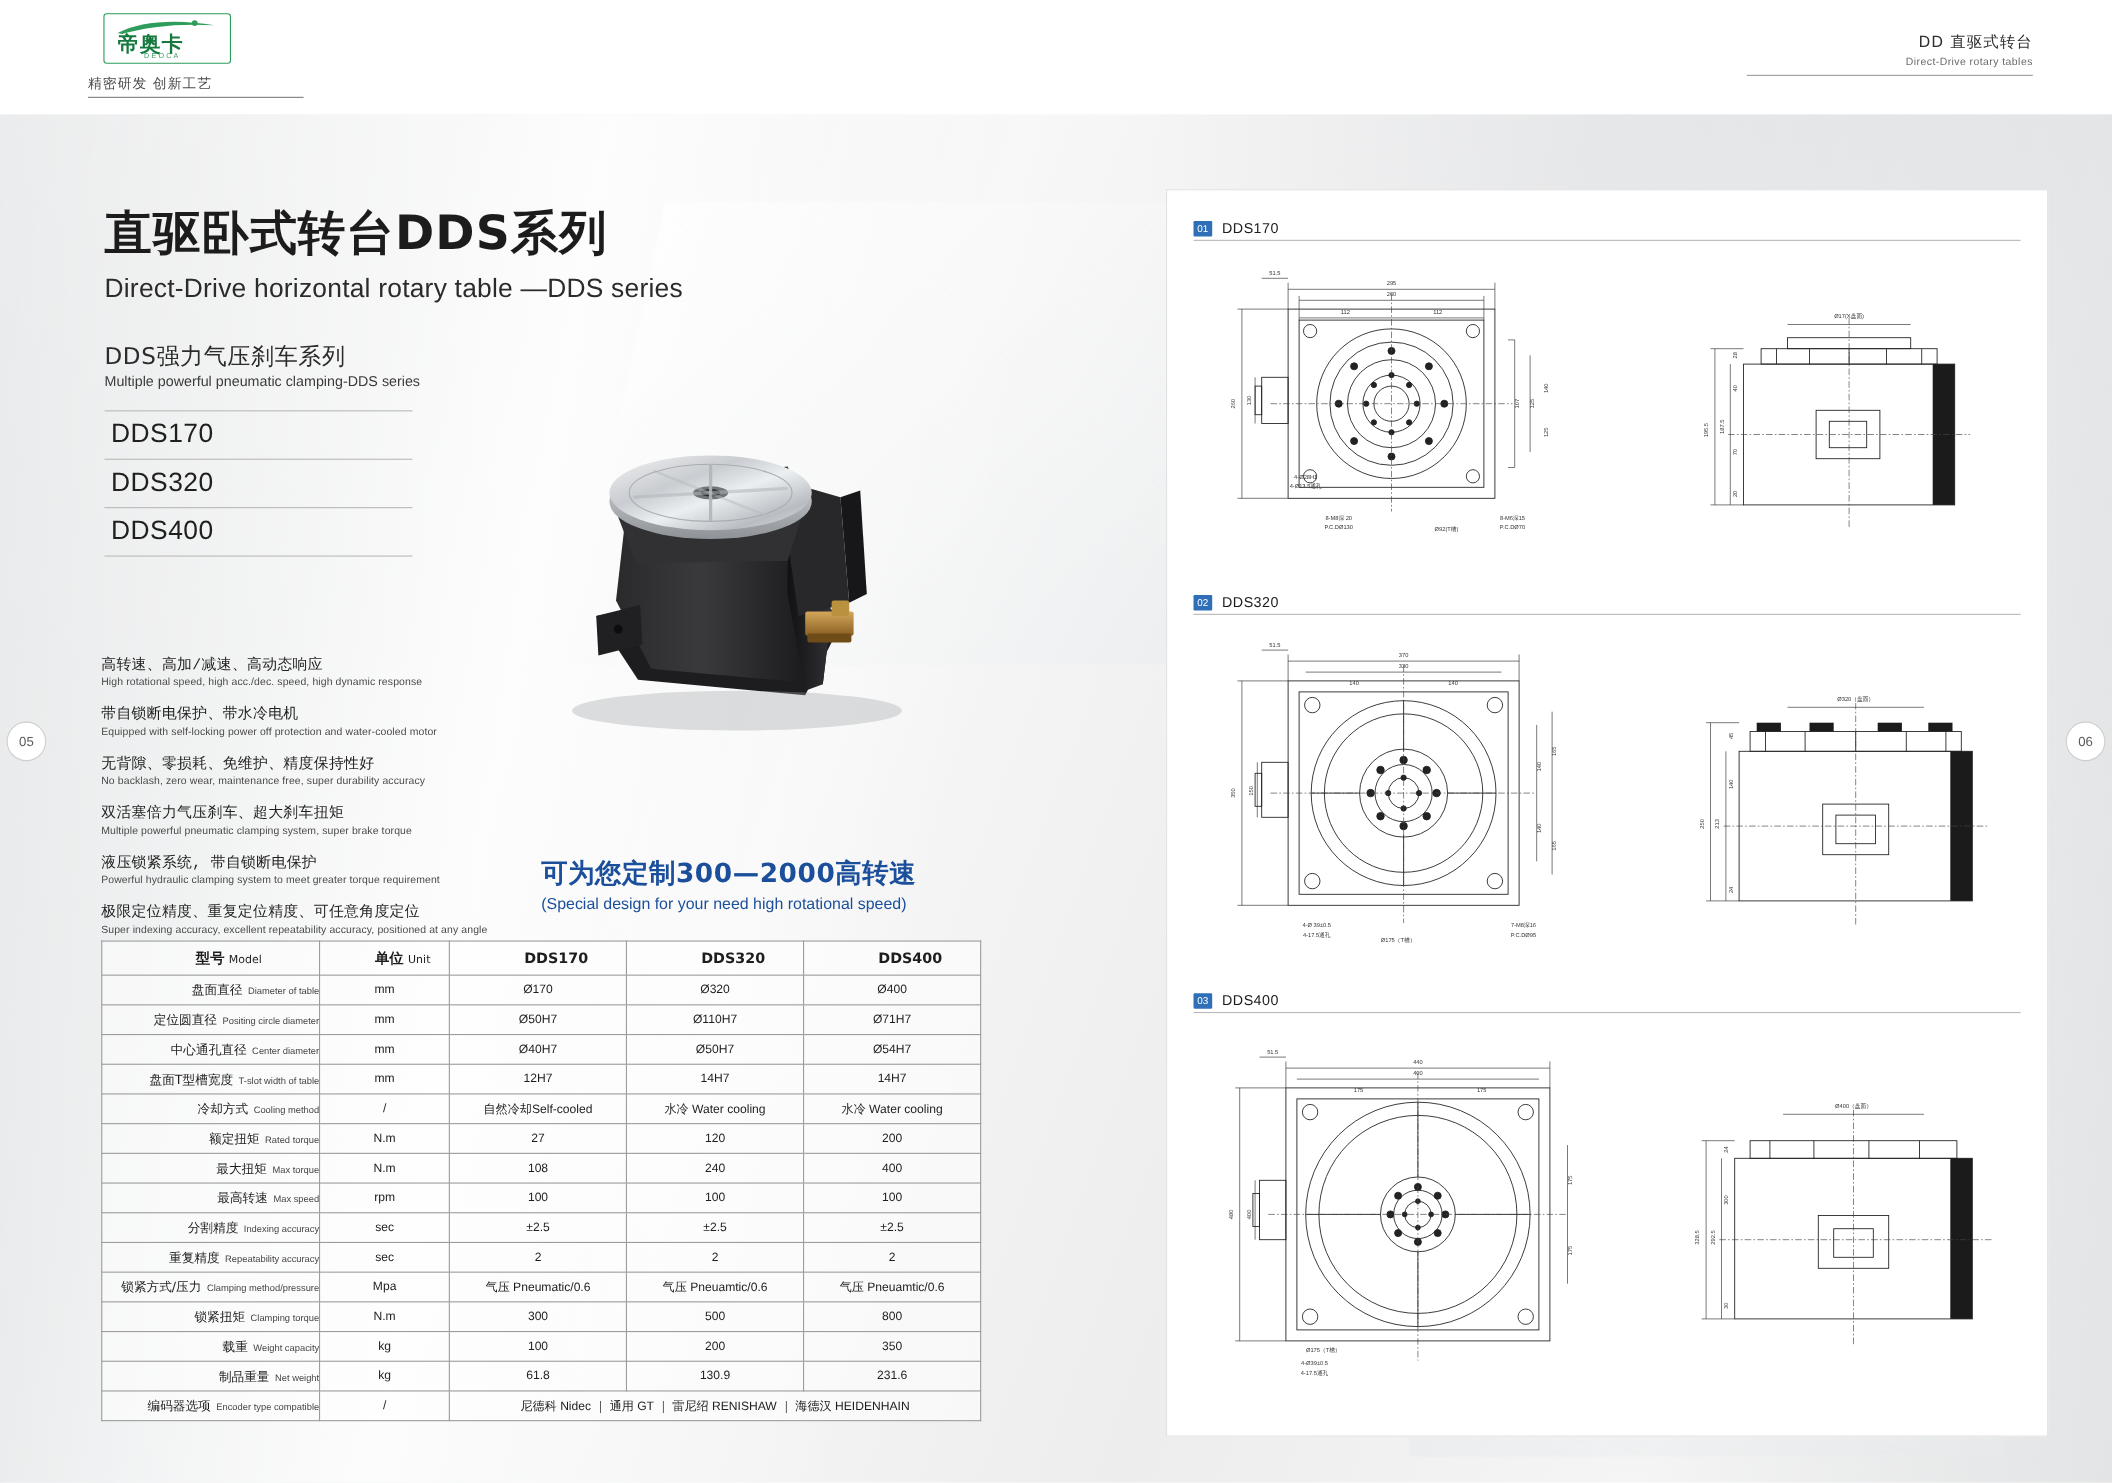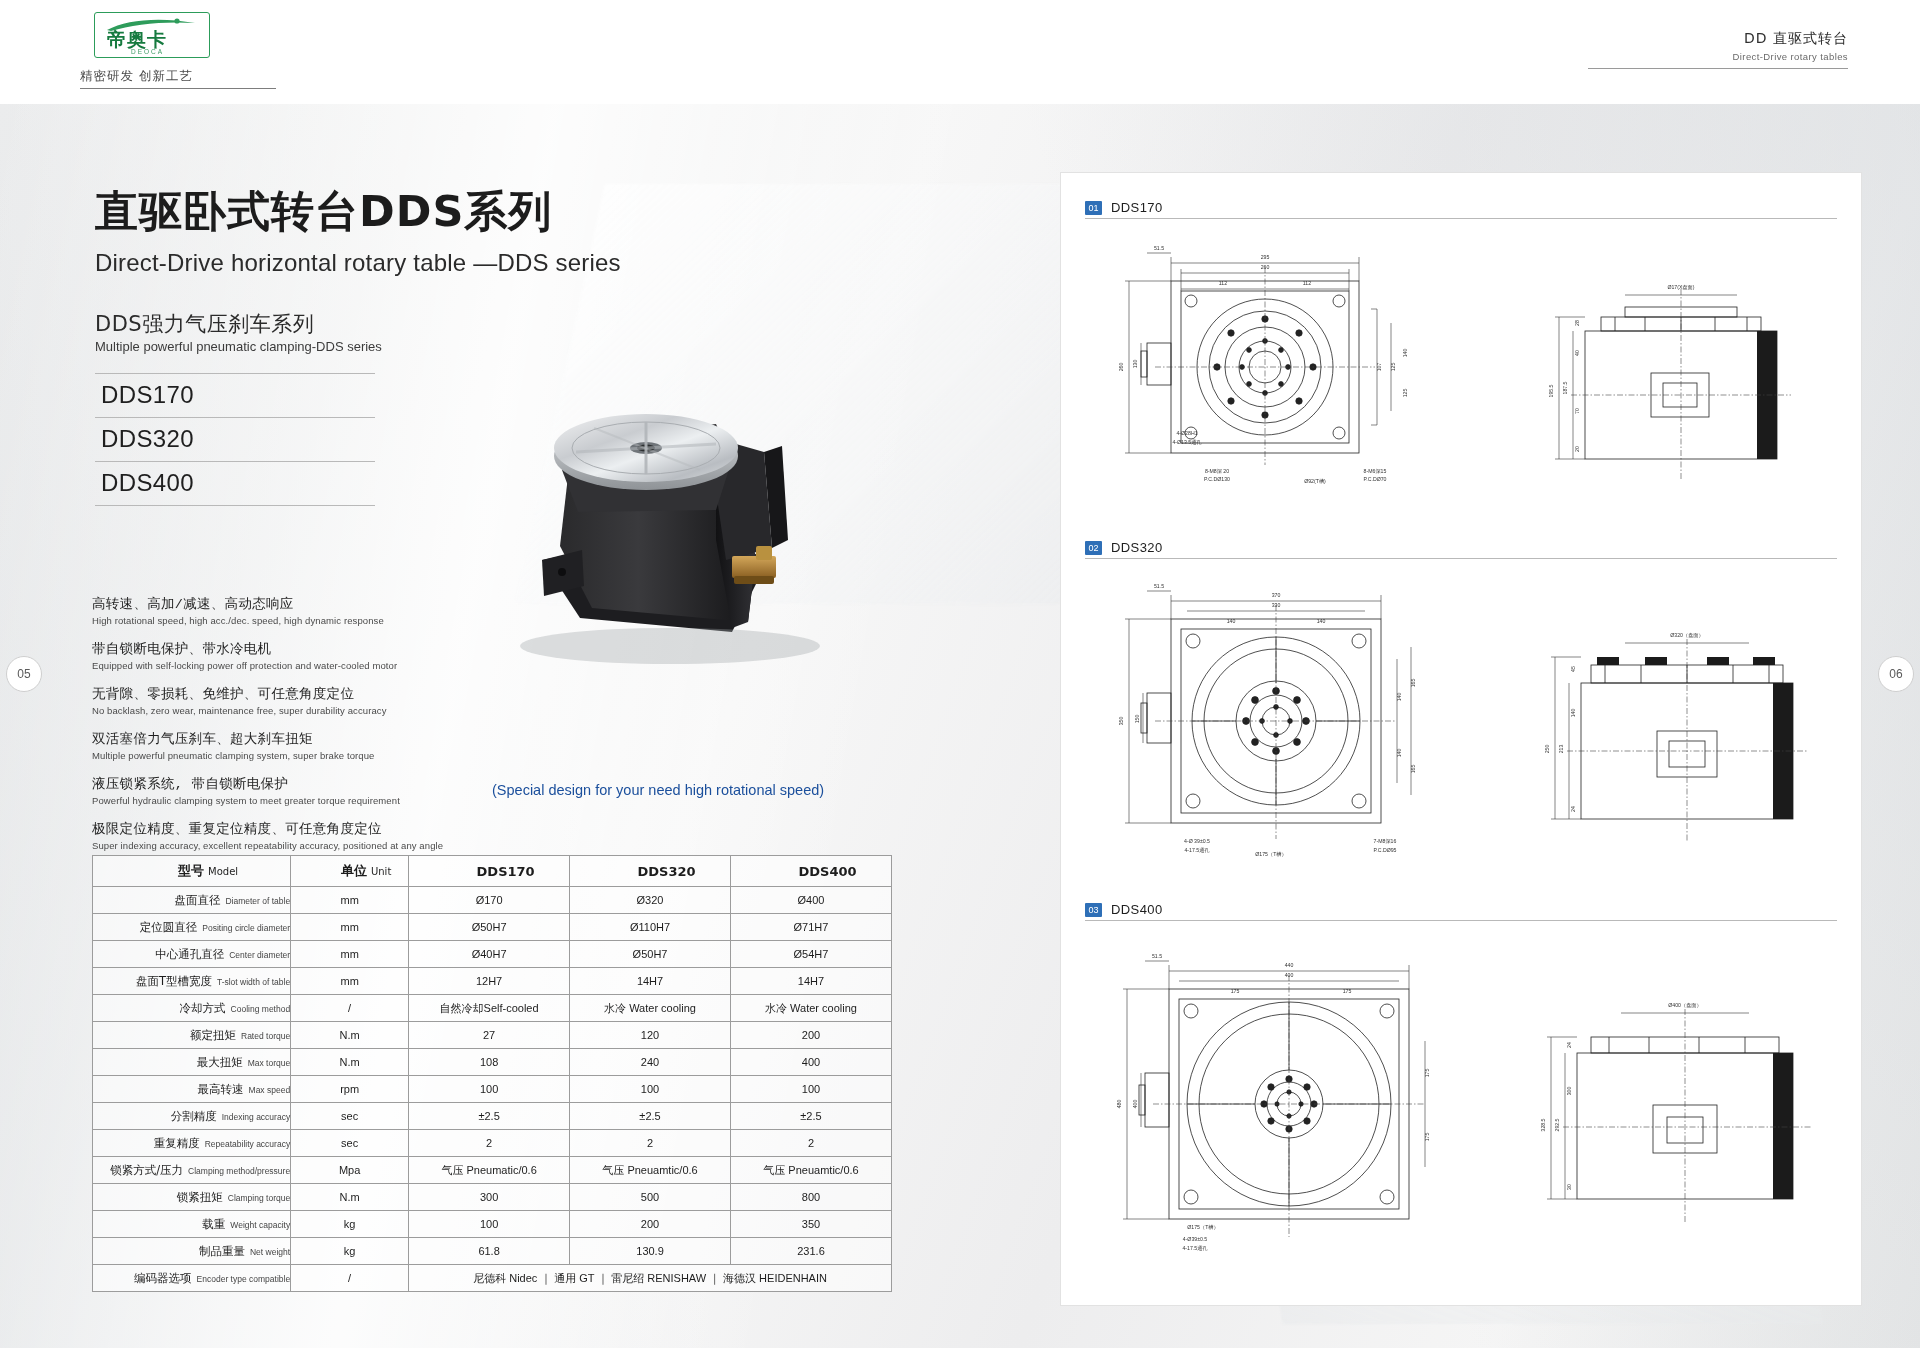--- a/index.html
+++ b/index.html
@@ -297,38 +297,39 @@
   <div class="features">
     <div class="feat">
       <div class="cn">高转速、高加/减速、高动态响应</div>
       <div class="en">High rotational speed, high acc./dec. speed, high dynamic response</div>
     </div>
     <div class="feat">
       <div class="cn">带自锁断电保护、带水冷电机</div>
       <div class="en">Equipped with self-locking power off protection and water-cooled motor</div>
     </div>
     <div class="feat">
-      <div class="cn">无背隙、零损耗、免维护、可任意角度定位</div>
+      <div class="cn">无背隙、零损耗、免维护、精度保持性好</div>
       <div class="en">No backlash, zero wear, maintenance free, super durability accuracy</div>
     </div>
     <div class="feat">
       <div class="cn">双活塞倍力气压刹车、超大刹车扭矩</div>
       <div class="en">Multiple powerful pneumatic clamping system, super brake torque</div>
     </div>
     <div class="feat">
       <div class="cn">液压锁紧系统, 带自锁断电保护</div>
       <div class="en">Powerful hydraulic clamping system to meet greater torque requirement</div>
     </div>
     <div class="feat">
       <div class="cn">极限定位精度、重复定位精度、可任意角度定位</div>
       <div class="en">Super indexing accuracy, excellent repeatability accuracy, positioned at any angle</div>
     </div>
   </div>
 
   <div class="custom-note">
+    <div class="cn">可为您定制300—2000高转速</div>
     <div class="en">(Special design for your need high rotational speed)</div>
   </div>
 
   <div class="photo">
     <svg width="380" height="330" viewBox="0 0 380 330">
       <defs>
         <linearGradient id="plate" x1="0" y1="0" x2="1" y2="1">
           <stop offset="0%" stop-color="#f2f3f4"></stop>
           <stop offset="35%" stop-color="#c9ccd0"></stop>
           <stop offset="55%" stop-color="#eceff1"></stop>

